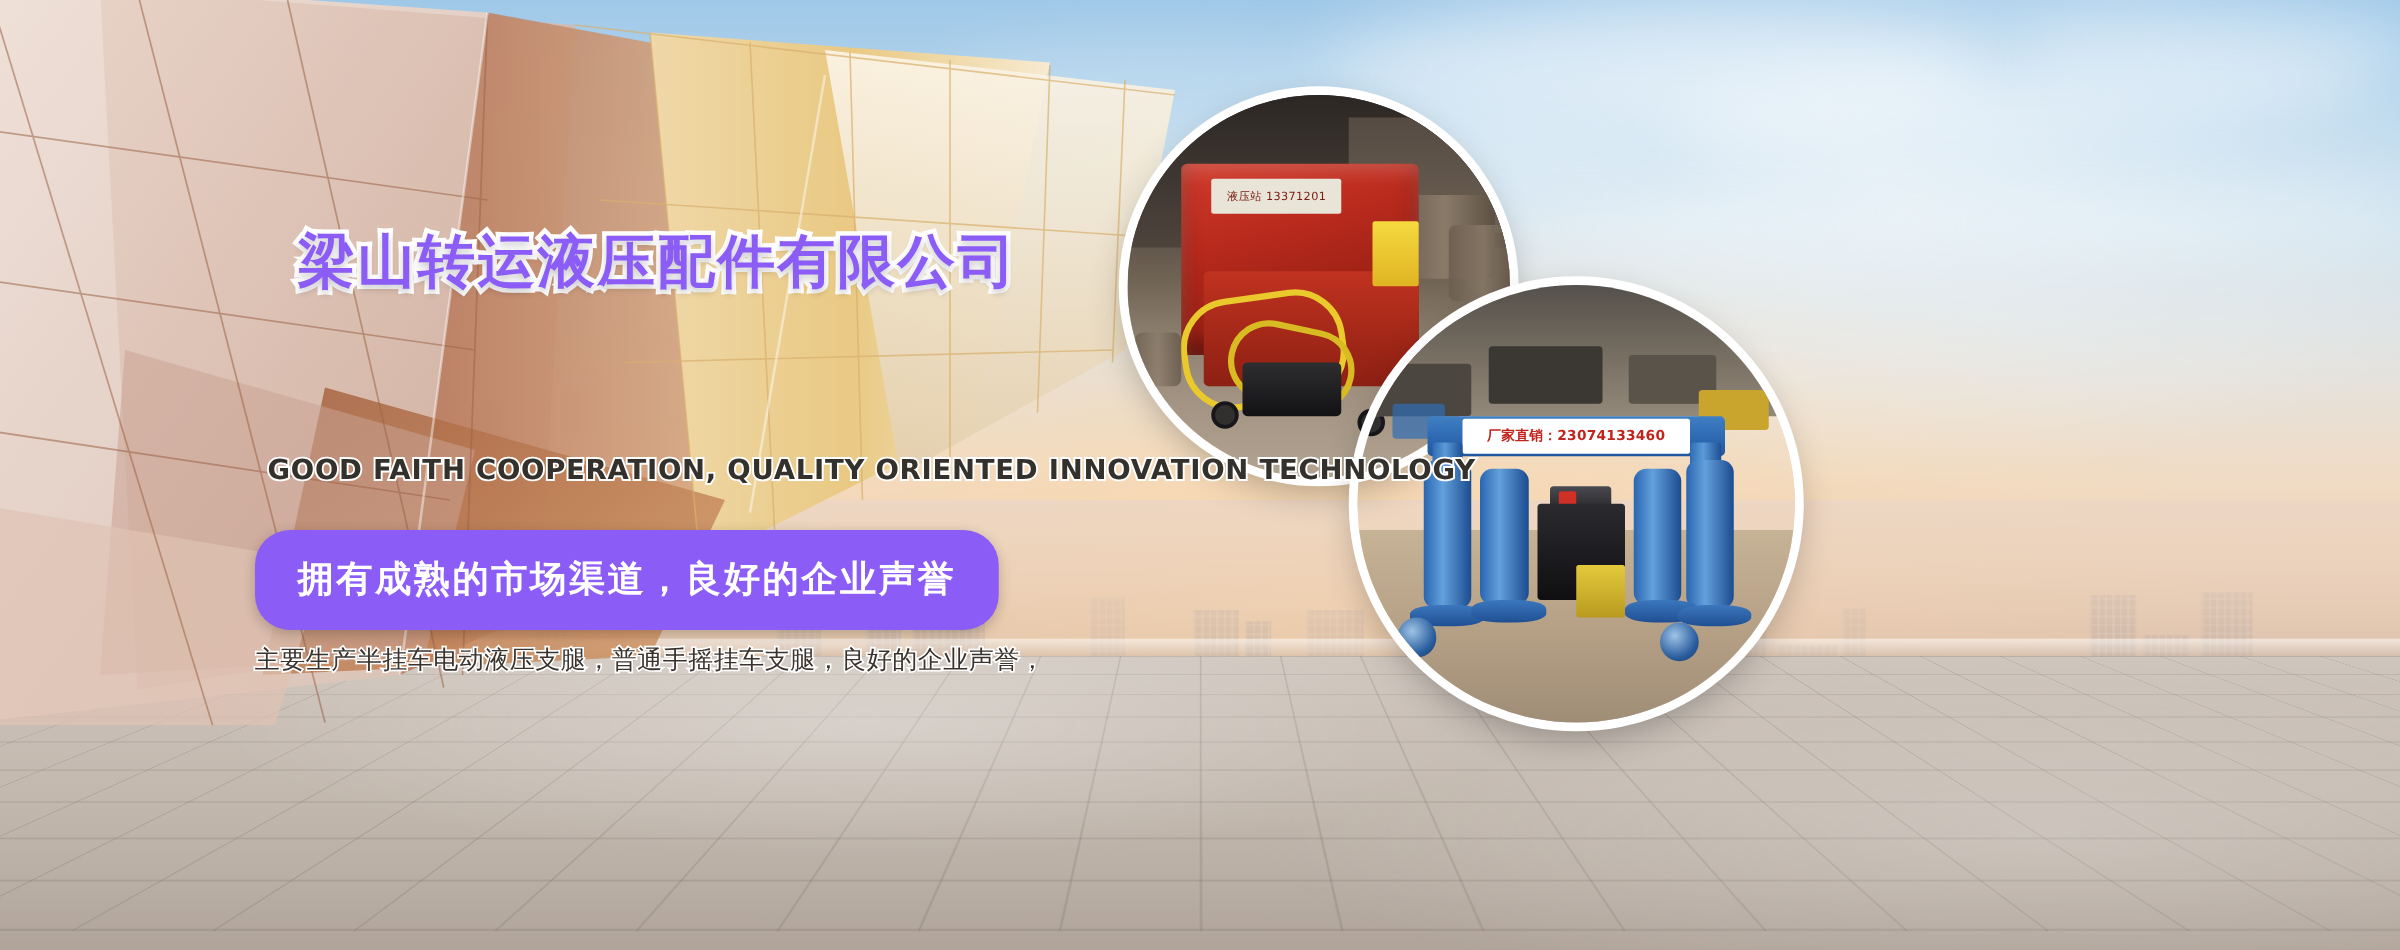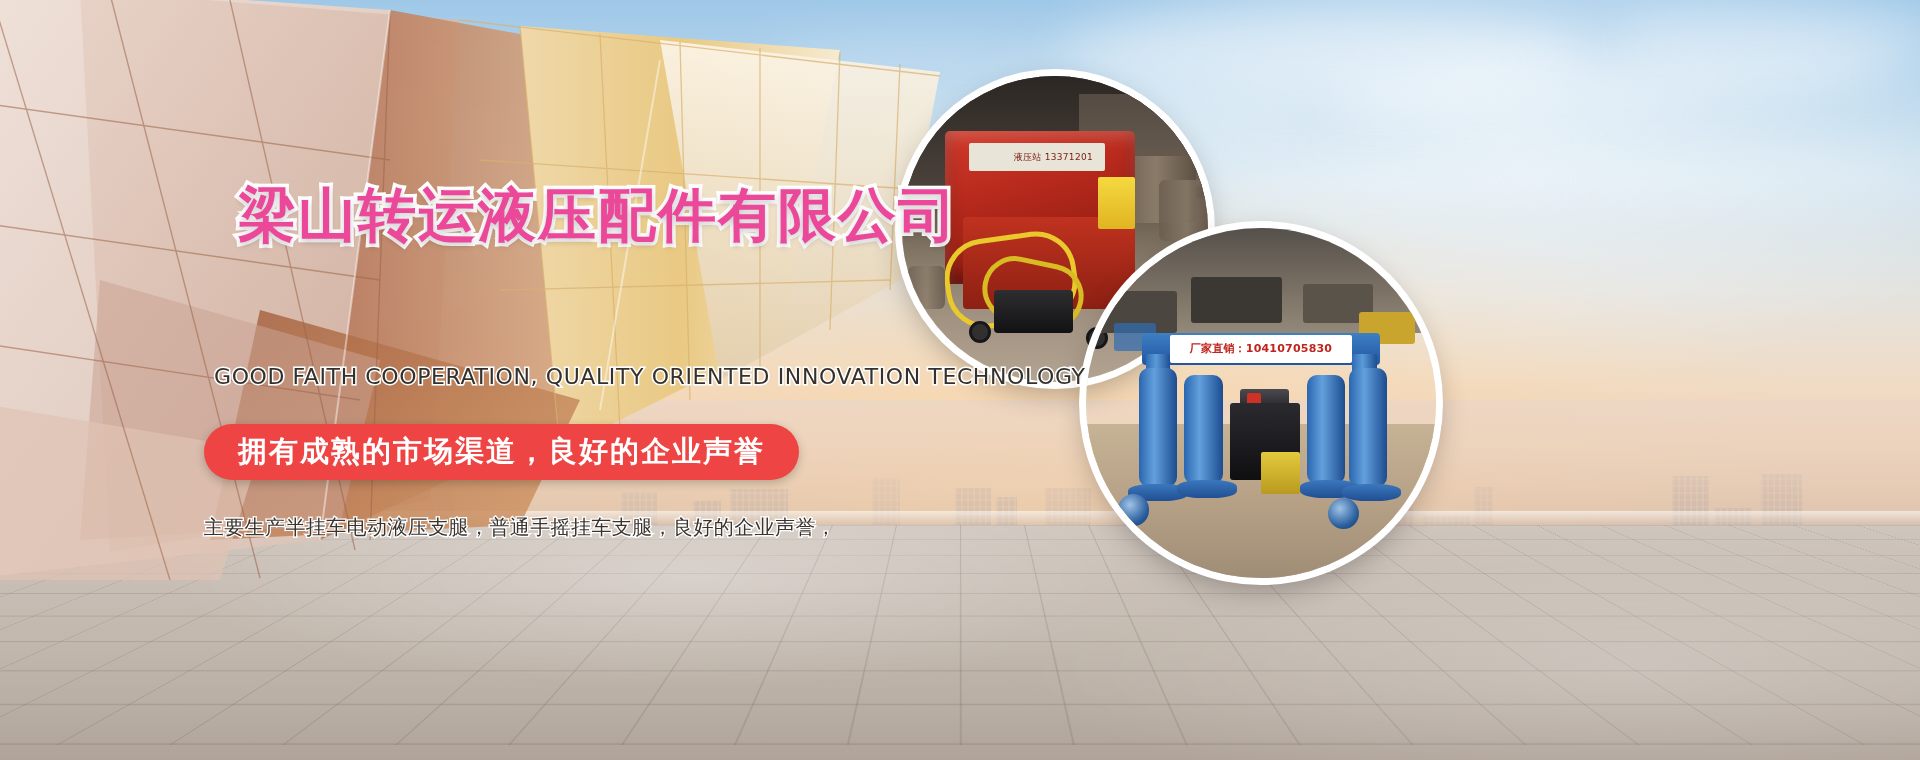--- a/index.html
+++ b/index.html
@@ -107,21 +107,21 @@
     box-shadow:inset 0 6px 14px rgba(255,255,255,.18), inset 0 -10px 18px rgba(0,0,0,.35);
   }
   .pa-red2{
     position:absolute;left:20%;top:46%;width:56%;height:30%;
     background:linear-gradient(180deg,#c0321f,#8d2013);border-radius:4px;
   }
   .pa-label{
     position:absolute;left:22%;top:22%;width:34%;height:9%;
     background:#e9e4d8;border-radius:2px;
     display:flex;align-items:center;justify-content:center;
-    color:#7a1b10;font-size:9px;letter-spacing:.3px;white-space:nowrap;overflow:hidden;padding-left:32px;
+    color:#7a1b10;font-size:9px;letter-spacing:.3px;white-space:nowrap;overflow:hidden;
   }
   .pa-tag{
     position:absolute;left:64%;top:33%;width:12%;height:17%;
     background:linear-gradient(180deg,#f5d93f,#e0b422);border-radius:2px;
   }
   .pa-hose{
     position:absolute;border-radius:40px;
     border:5px solid #e9c92c;
     background:transparent;
   }
@@ -151,47 +151,47 @@
   .pb-red{position:absolute;left:46%;top:47%;width:4%;height:4%;background:#cf3126;border-radius:2px;}
   .pb-tank{position:absolute;left:50%;top:64%;width:11%;height:12%;background:linear-gradient(180deg,#e4c93c,#b99a1f);border-radius:2px;}
   .pb-caster{position:absolute;width:9%;height:9%;border-radius:50%;background:radial-gradient(circle at 38% 34%,#9fc3e6,#2b5f9e 62%,#123768);}
   .pb-junk{position:absolute;border-radius:3px;}
 
   
   .copy{position:absolute;left:0;top:0;width:1060px;height:760px;}
 
   .title{
     position:absolute;left:238px;top:186px;
-    font-size:58px;line-height:1;font-weight:bold;letter-spacing:2px;
-    color:#ec4899;
+    font-size:46px;line-height:1;font-weight:bold;letter-spacing:2px;
+    color:#8b5cf6;
     -webkit-text-stroke:7px #ffffff;
     paint-order:stroke fill;
     text-shadow:0 3px 6px rgba(0,0,0,.22);
     white-space:nowrap;
   }
   .subtitle{
     position:absolute;left:282px;top:302px;
     font-size:40px;line-height:1;font-weight:bold;letter-spacing:4px;
     color:#2f2a25;
     -webkit-text-stroke:6px #ffffff;
     paint-order:stroke fill;
     white-space:nowrap;
   }
   .eng{
     position:absolute;left:214px;top:366px;
-    font-size:22px;line-height:1;letter-spacing:.6px;font-weight:400;
+    font-size:22px;line-height:1;letter-spacing:.6px;font-weight:700;
     color:#34302b;
     -webkit-text-stroke:3px #ffffff;
     paint-order:stroke fill;
     white-space:nowrap;
   }
   .pill{
     position:absolute;left:204px;top:424px;
-    height:56px;padding:0 34px;border-radius:28px;
-    background:#ef4444;
+    height:56px;padding:12px 34px;border-radius:28px;
+    background:#8b5cf6;
     display:flex;align-items:center;
     box-shadow:0 3px 10px rgba(0,0,0,.22);
   }
   .pill span{
     font-size:29px;font-weight:bold;letter-spacing:2px;color:#ffffff;
     white-space:nowrap;
   }
   .desc{
     position:absolute;left:180px;top:512px;width:680px;
     text-align:center;
@@ -363,21 +363,21 @@
     <div class="photoInner">
       <div class="pb-top"></div>
       <div class="pb-ground"></div>
       <div class="pb-junk" style="left:4%;top:18%;width:22%;height:12%;background:#4b463f;"></div>
       <div class="pb-junk" style="left:30%;top:14%;width:26%;height:13%;background:#3b3733;"></div>
       <div class="pb-junk" style="left:62%;top:16%;width:20%;height:11%;background:#5a5349;"></div>
       <div class="pb-junk" style="left:78%;top:24%;width:16%;height:9%;background:#c9a52e;"></div>
       <div class="pb-junk" style="left:8%;top:27%;width:12%;height:8%;background:#2f6cb4;opacity:.7;"></div>
 
       <div class="pb-frame"></div>
-      <div class="pb-sign">厂家直销：10410705830</div>
+      <div class="pb-sign">厂家直销：23074133460</div>
 
       <div class="pb-post" style="left:17%;top:36%;height:12%;"></div>
       <div class="pb-post" style="left:76%;top:36%;height:12%;"></div>
 
       <div class="pb-leg" style="left:15%;top:40%;height:34%;"></div>
       <div class="pb-leg" style="left:28%;top:42%;height:31%;"></div>
       <div class="pb-leg" style="left:63%;top:42%;height:31%;"></div>
       <div class="pb-leg" style="left:75%;top:40%;height:34%;"></div>
 
       <div class="pb-foot" style="left:12%;top:73%;"></div>

